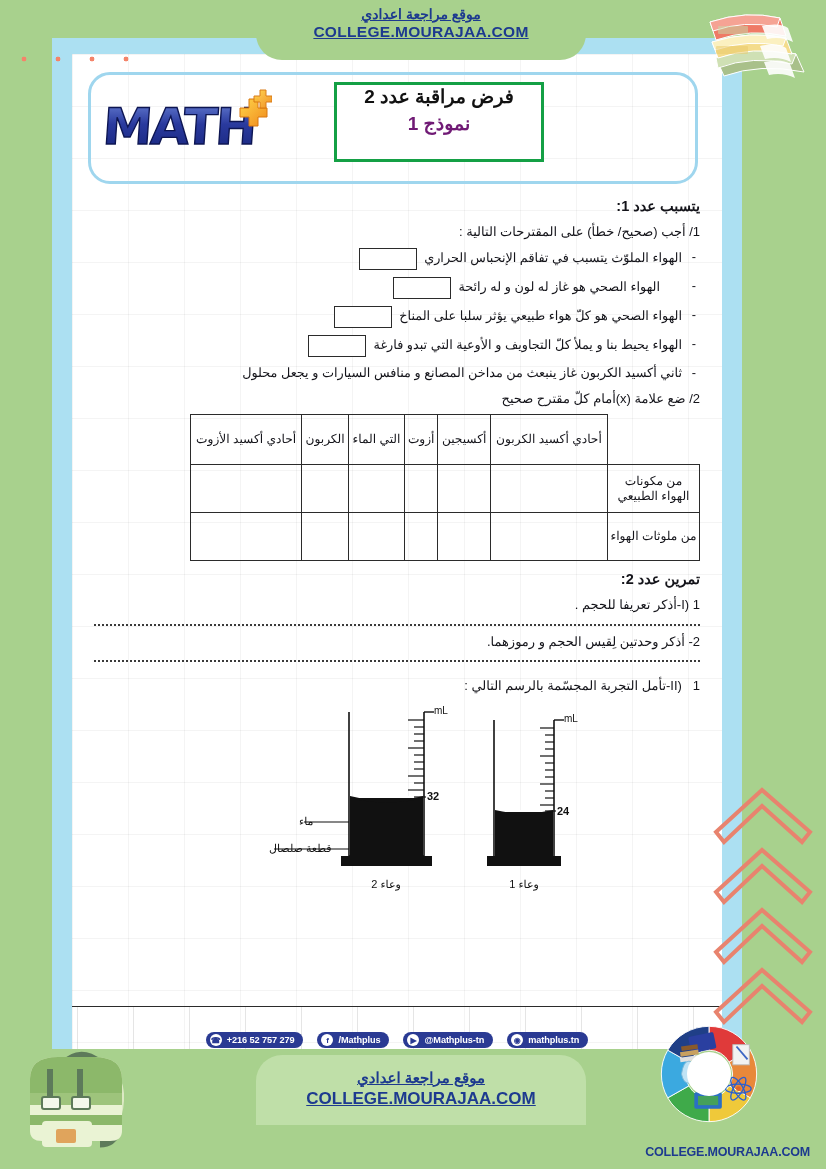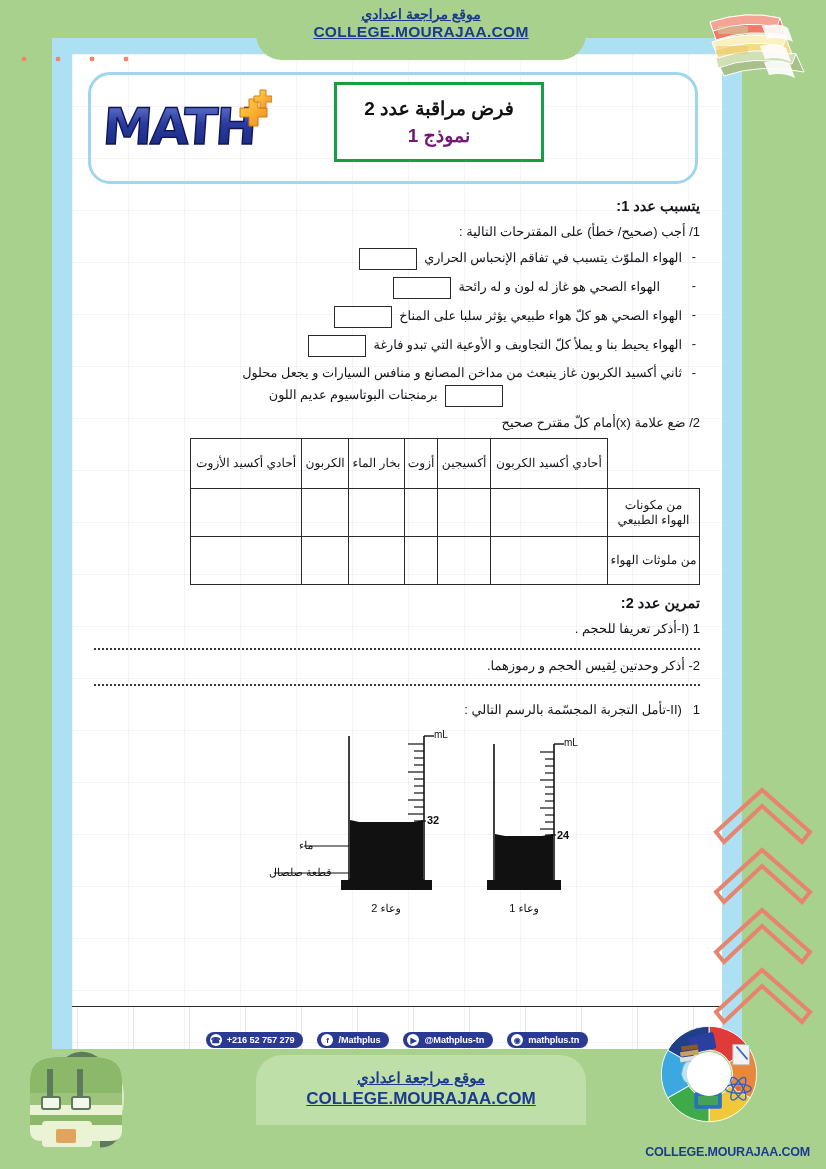--- a/index.html
+++ b/index.html
@@ -171,21 +171,20 @@
 
   .title-box {
     position: absolute;
     left: 262px; top: 28px;
     width: 210px; height: 80px;
     border: 3px solid #14a045;
     background: #ffffff;
     z-index: 5;
     display: flex;
     flex-direction: column;
-    justify-content: center;
     align-items: center;
     direction: rtl;
   }
   .title-box .t1 { font-size: 19px; font-weight: bold; color: #111; }
   .title-box .t2 { font-size: 19px; font-weight: bold; color: #701a75; margin-top: 4px; }
 
   .doc {
     position: absolute;
     left: 22px; top: 138px;
     width: 606px;
@@ -363,37 +362,33 @@
         <li>
           <span>الهواء الصحي هو كلّ هواء طبيعي يؤثر سلبا على المناخ</span>
           <span class="ansbox"></span>
         </li>
         <li>
           <span>الهواء يحيط بنا و يملأ كلّ التجاويف و الأوعية التي تبدو فارغة</span>
           <span class="ansbox"></span>
         </li>
         <li class="wide-item">
           <span>ثاني أكسيد الكربون غاز ينبعث من مداخن المصانع و منافس السيارات و يجعل محلول</span>
-          <div class="box-line2">
-            <span class="ansbox"></span>
-            <span>برمنجنات البوتاسيوم عديم اللون</span>
-          </div>
         </li>
       </ul>
 
       <div class="q-line" style="margin-top:6px;">2/ ضع علامة (x)أمام كلّ مقترح صحيح</div>
 
       <table class="marks">
         <thead>
           <tr>
             <th class="corner"></th>
             <th>أحادي أكسيد الكربون</th>
             <th>أكسيجين</th>
             <th>أزوت</th>
-            <th>بخار الماء</th>
+            <th>التي الماء</th>
             <th>الكربون</th>
             <th>أحادي أكسيد الأزوت</th>
           </tr>
         </thead>
         <tbody>
           <tr>
             <td class="rowlabel">من مكونات الهواء الطبيعي</td>
             <td class="cell"></td>
             <td class="cell"></td>
             <td class="cell"></td>

